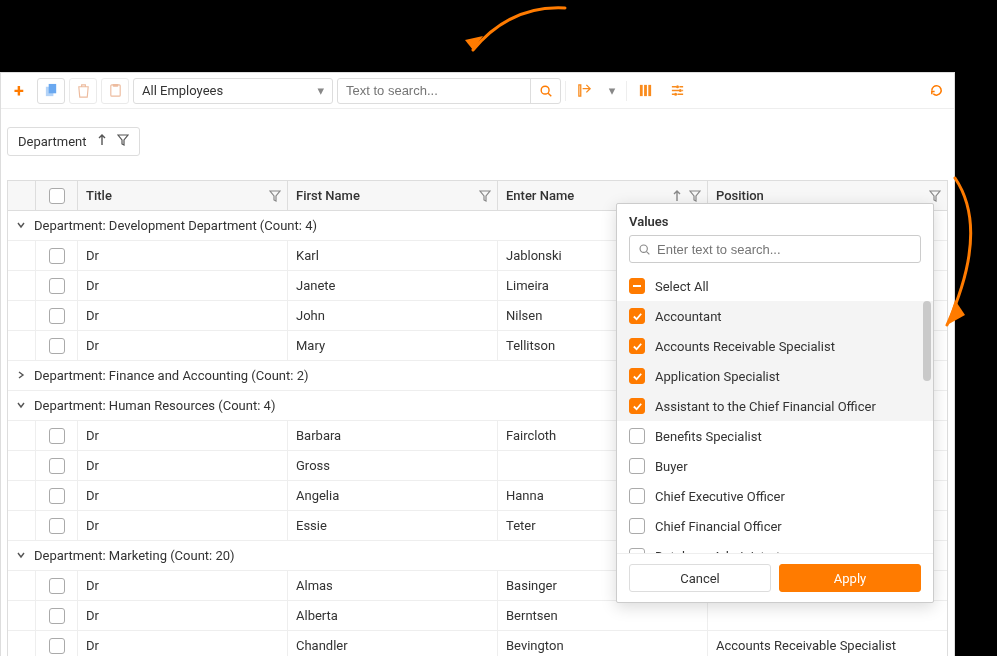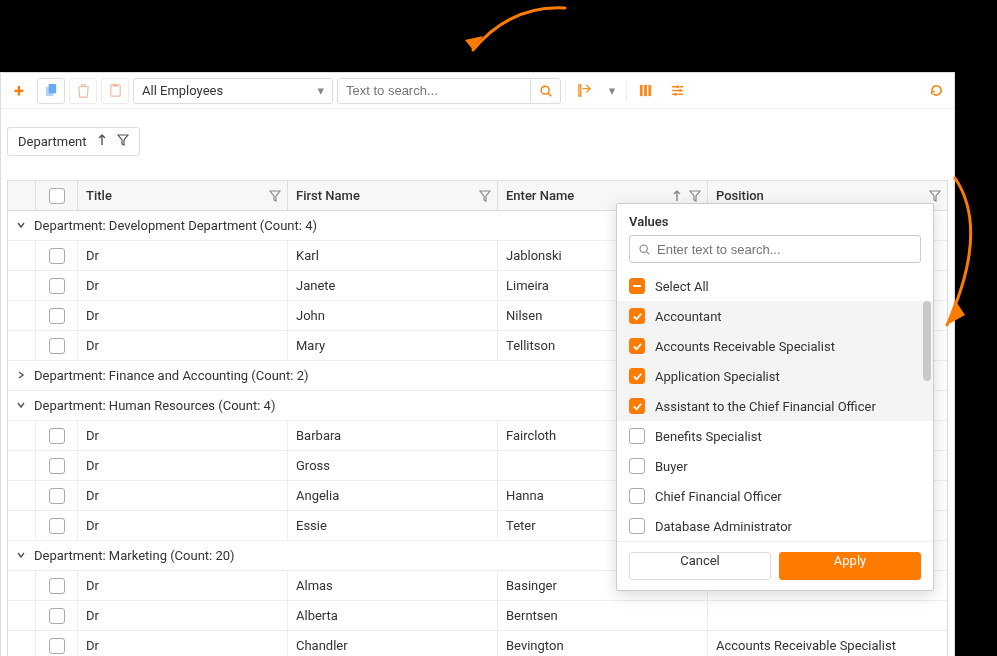--- a/index.html
+++ b/index.html
@@ -51,21 +51,21 @@
   
   .popup { position:absolute; top:203px; left:616px; width:318px; background:#fff; border:1px solid #ccc; box-shadow:0 4px 16px rgba(0,0,0,0.15); border-radius:2px; z-index:10; }
   .popup-title { font-weight:600; padding: 10px 12px 6px; }
   .popup-search { margin: 0 12px 8px; display:flex; align-items:center; border:1px solid #ccc; border-radius:3px; height:28px; padding:0 8px; gap:6px; color:#888; }
   .popup-search input { border:none; outline:none; flex:1; font-size:13px; background:transparent; }
   .popup-list { position:relative; max-height: 282px; overflow:hidden; }
   .popup-item { display:flex; align-items:center; gap:10px; height:30px; padding:0 12px; cursor:pointer; }
   .popup-item.sel { background:#f4f4f4; }
   .popup-scrollbar { position:absolute; right:2px; top:30px; width:8px; height:80px; background:#c9c9c9; border-radius:4px; }
   .popup-footer { display:flex; gap:8px; padding:10px 12px; border-top:1px solid #eee; }
-  .btn { flex:1; height:28px; border:1px solid #ddd; border-radius:3px; background:#fff; cursor:pointer; display:flex; justify-content:center; font-size:13px; }
+  .btn { flex:1; height:28px; border:1px solid #ddd; border-radius:3px; background:#fff; cursor:pointer; display:flex; align-items:center; justify-content:center; font-size:13px; }
   .btn.primary { background:#ff7b00; border-color:#ff7b00; color:#fff; }
   
   .arrow { position:absolute; z-index:20; pointer-events:none; }
   .arrow path { stroke:#ff7b00; stroke-width:3; fill:none; stroke-linecap:round; }
   .arrow .head { fill:#ff7b00; }
   .arrow1 { left:455px; top:0; width:120px; height:70px; }
   .arrow2 { left:935px; top:170px; width:60px; height:170px; }
 </style>
 </head>
 <body>
@@ -392,20 +392,24 @@
       <div class="popup-item">
         <span class="chk"></span>
         <span>Benefits Specialist</span>
       </div>
       <div class="popup-item">
         <span class="chk"></span>
         <span>Buyer</span>
       </div>
       <div class="popup-item">
         <span class="chk"></span>
+        <span>Chief Executive Officer</span>
+      </div>
+      <div class="popup-item">
+        <span class="chk"></span>
         <span>Chief Financial Officer</span>
       </div>
       <div class="popup-item">
         <span class="chk"></span>
         <span>Database Administrator</span>
       </div>
     </div>
   <div class="popup-footer">
     <div class="btn">
         <span>Cancel</span>

